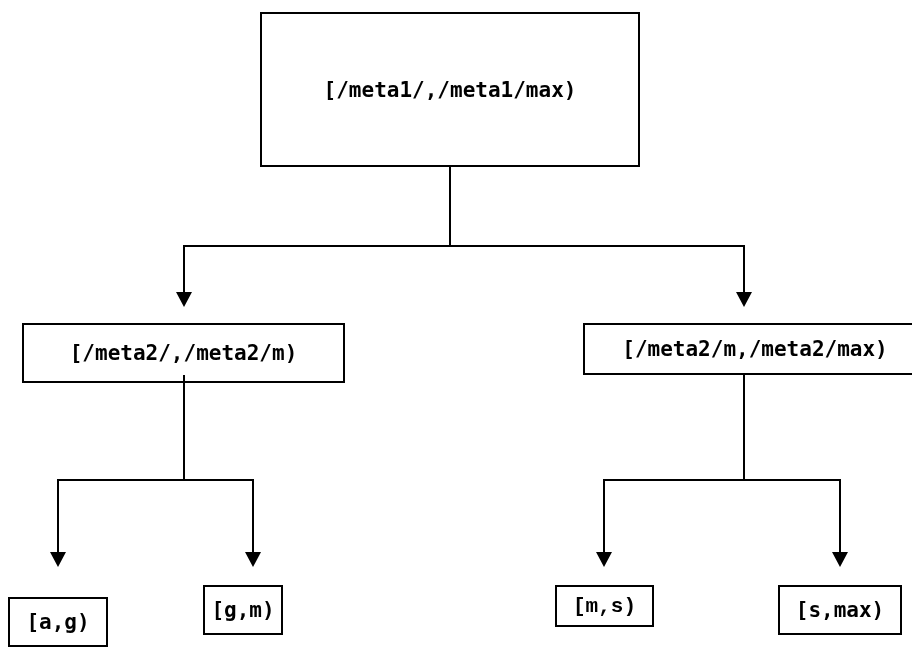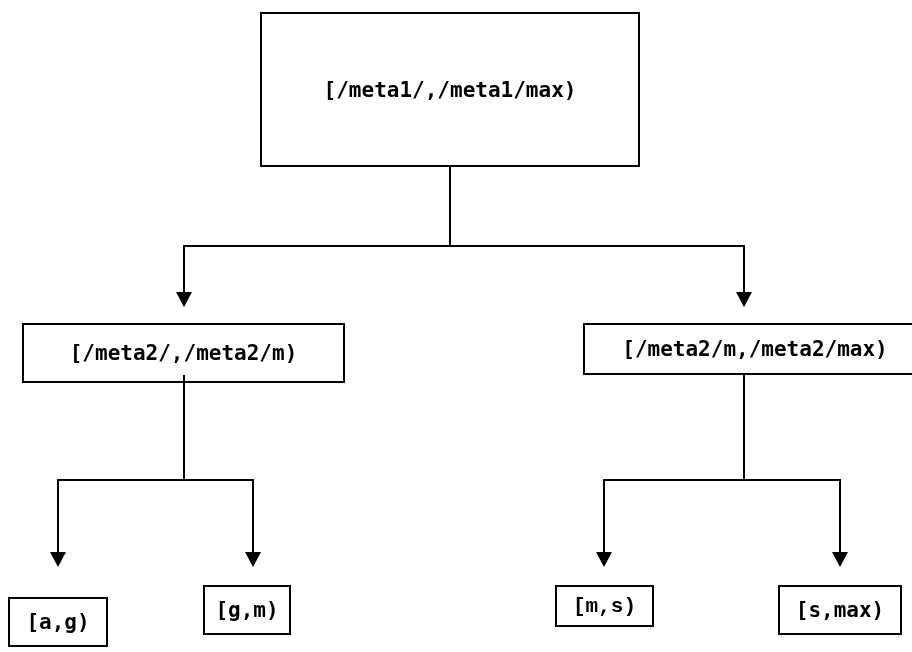--- a/index.html
+++ b/index.html
@@ -42,21 +42,21 @@
     border-left: 8px solid transparent;
     border-right: 8px solid transparent;
     border-top: 15px solid #000000;
   }
 
   
   #node-root  { left: 260px; top: 12px;  width: 380px; height: 155px; }
   #node-left  { left: 22px;  top: 323px; width: 323px; height: 60px; }
   #node-right { left: 583px; top: 323px; width: 344px; height: 52px; }
   #node-leaf-ag   { left: 8px;   top: 597px; width: 100px; height: 50px; }
-  #node-leaf-gm   { left: 203px; top: 585px; width: 88px; height: 50px; }
+  #node-leaf-gm   { left: 203px; top: 585px; width: 80px; height: 50px; }
   #node-leaf-ms   { left: 555px; top: 585px; width: 99px;  height: 42px; font-family: Liberation Mono, monospace; }
   #node-leaf-smax { left: 778px; top: 585px; width: 124px; height: 50px; }
 
   
   #e-root-stem   { left: 449px; top: 167px; height: 80px; }
   #e-root-rail   { left: 183px; top: 245px; width: 562px; }
   #e-root-dropL  { left: 183px; top: 245px; height: 48px; }
   #e-root-dropR  { left: 743px; top: 245px; height: 48px; }
   #a-root-L      { left: 176px; top: 292px; }
   #a-root-R      { left: 736px; top: 292px; }

